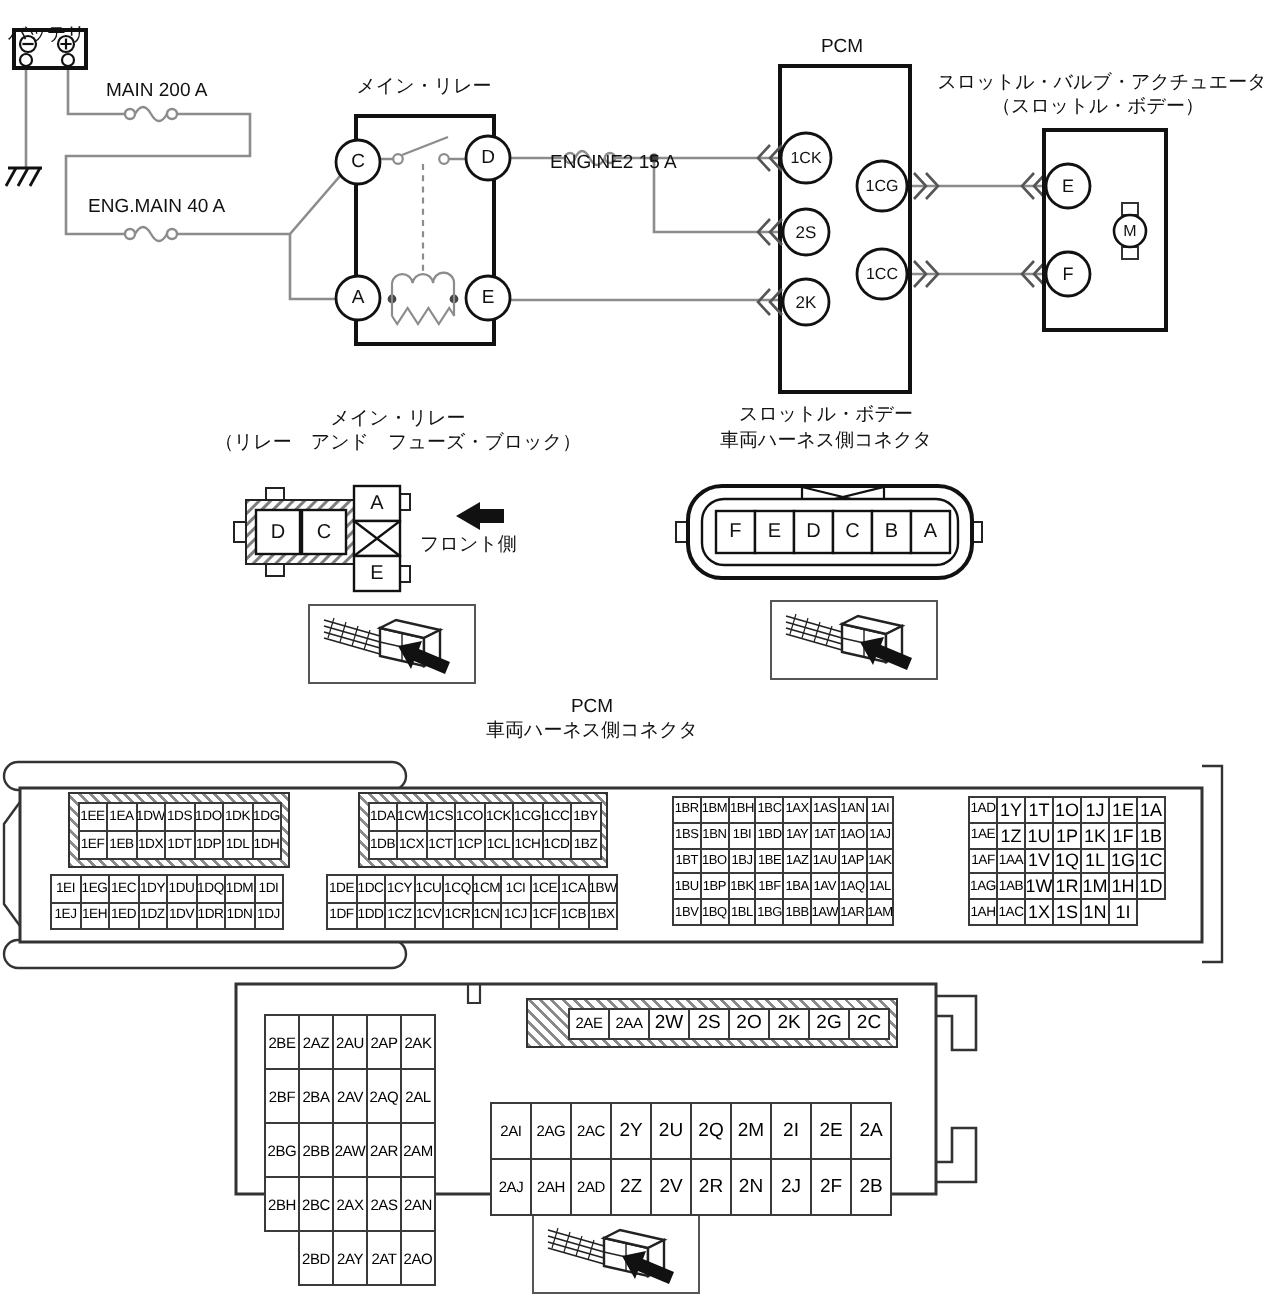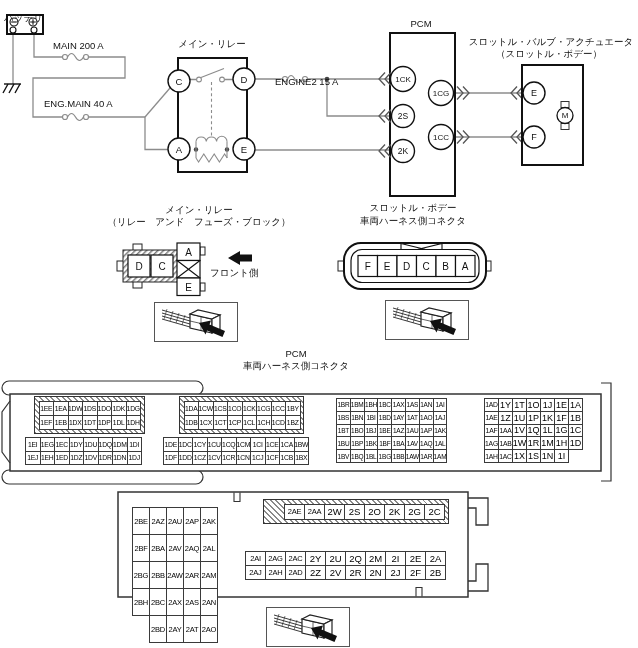--- a/index.html
+++ b/index.html
@@ -20,21 +20,21 @@
   .hatch .grid{position:static;}
   .g1t .cell{width:15.5px;height:15px;}
   .g1b .cell{width:15.5px;height:14.5px;}
   .g2t .cell{width:15.5px;height:15px;}
   .g2b .cell{width:15.5px;height:14.5px;}
   .g3  .cell{width:14.8px;height:13.8px;font-size:6.5px;}
   .g4  .cell{width:15px;height:13.8px;}
   .g4  .cell.big{font-size:9px;letter-spacing:0;}
   .bl  .cell{width:18px;height:28px;font-size:7.5px;}
   .btr .cell{width:21px;height:16px;font-size:7.5px;}
-  .bbr .cell{width:21px;height:15px;font-size:7.5px;}
+  .bbr .cell{width:21px;height:29px;font-size:7.5px;}
   .bl .cell.big,.btr .cell.big,.bbr .cell.big{font-size:9.5px;letter-spacing:0;}
 </style>
 </head>
 <body>
 
 <div id="canvas">
 
   <svg id="wires-layer" width="638" height="648" viewBox="0 0 638 648">
     <defs>
       <pattern id="hatchp" width="4" height="4" patternUnits="userSpaceOnUse" patternTransform="rotate(45)">

